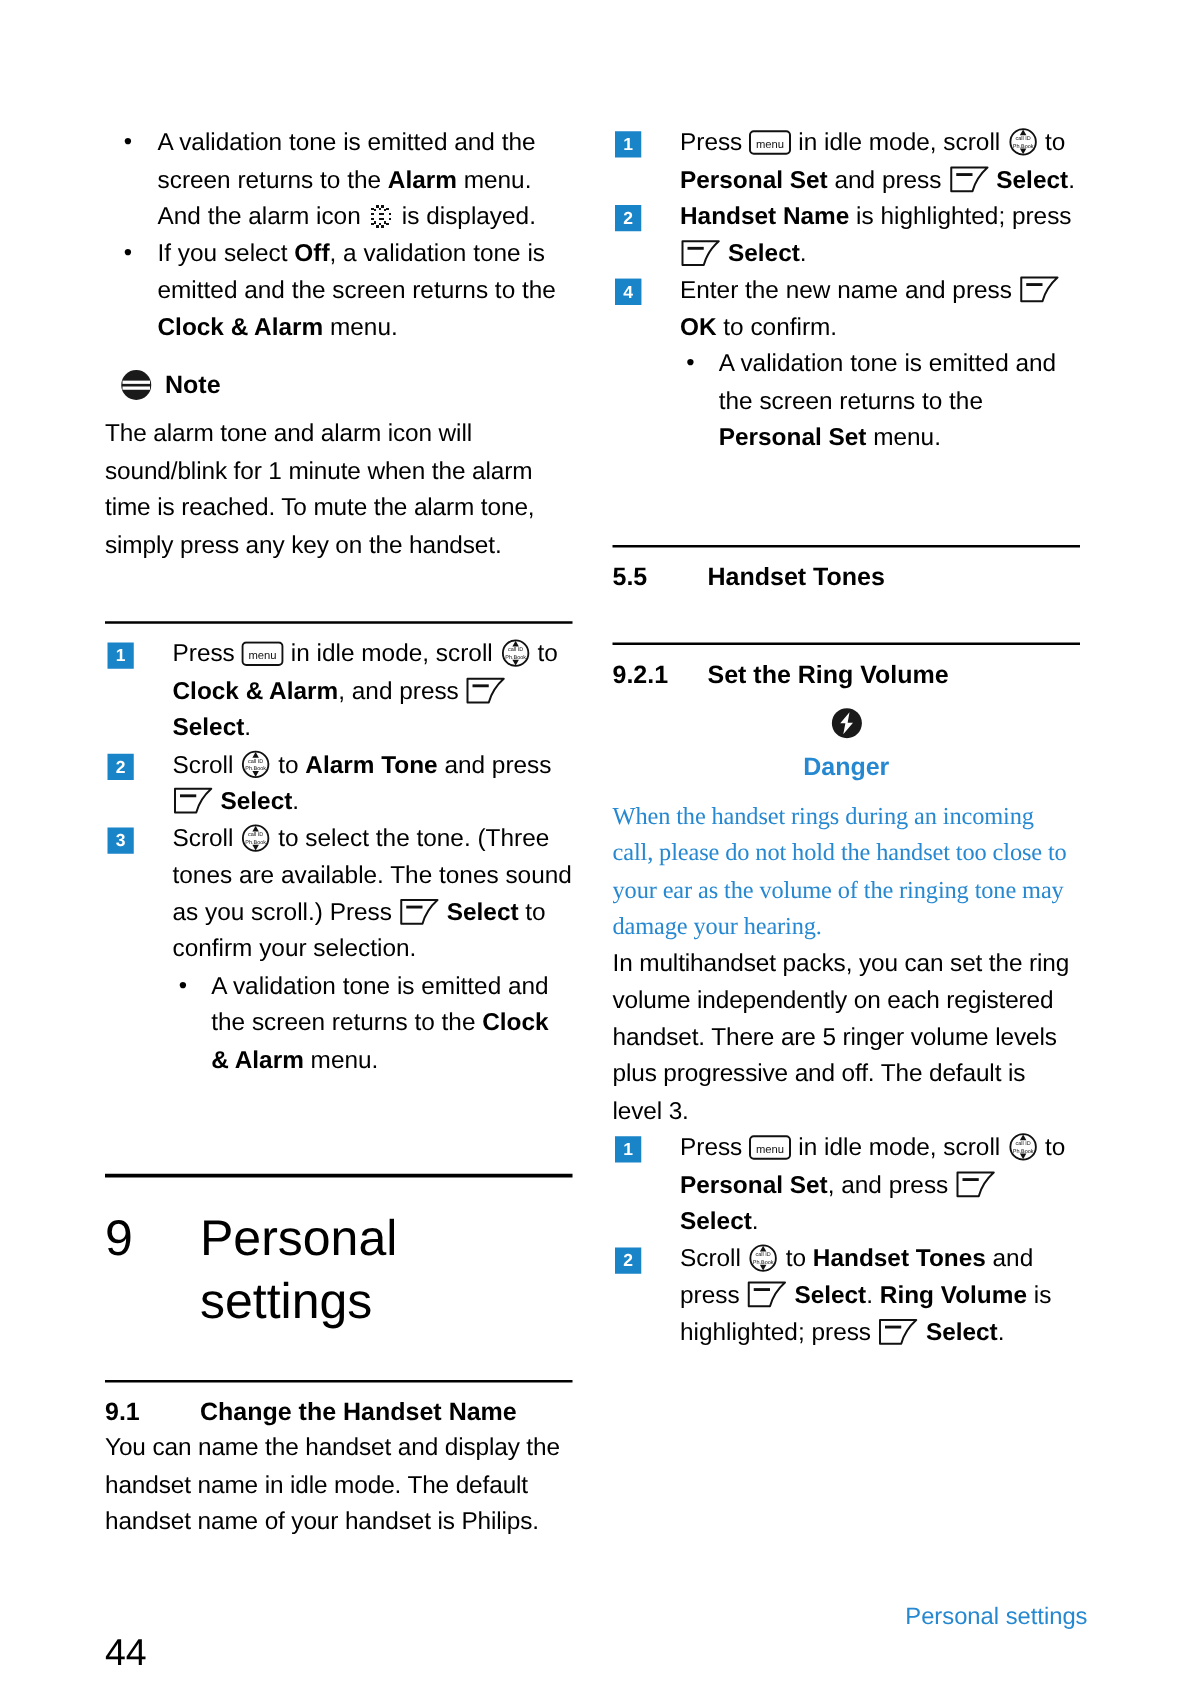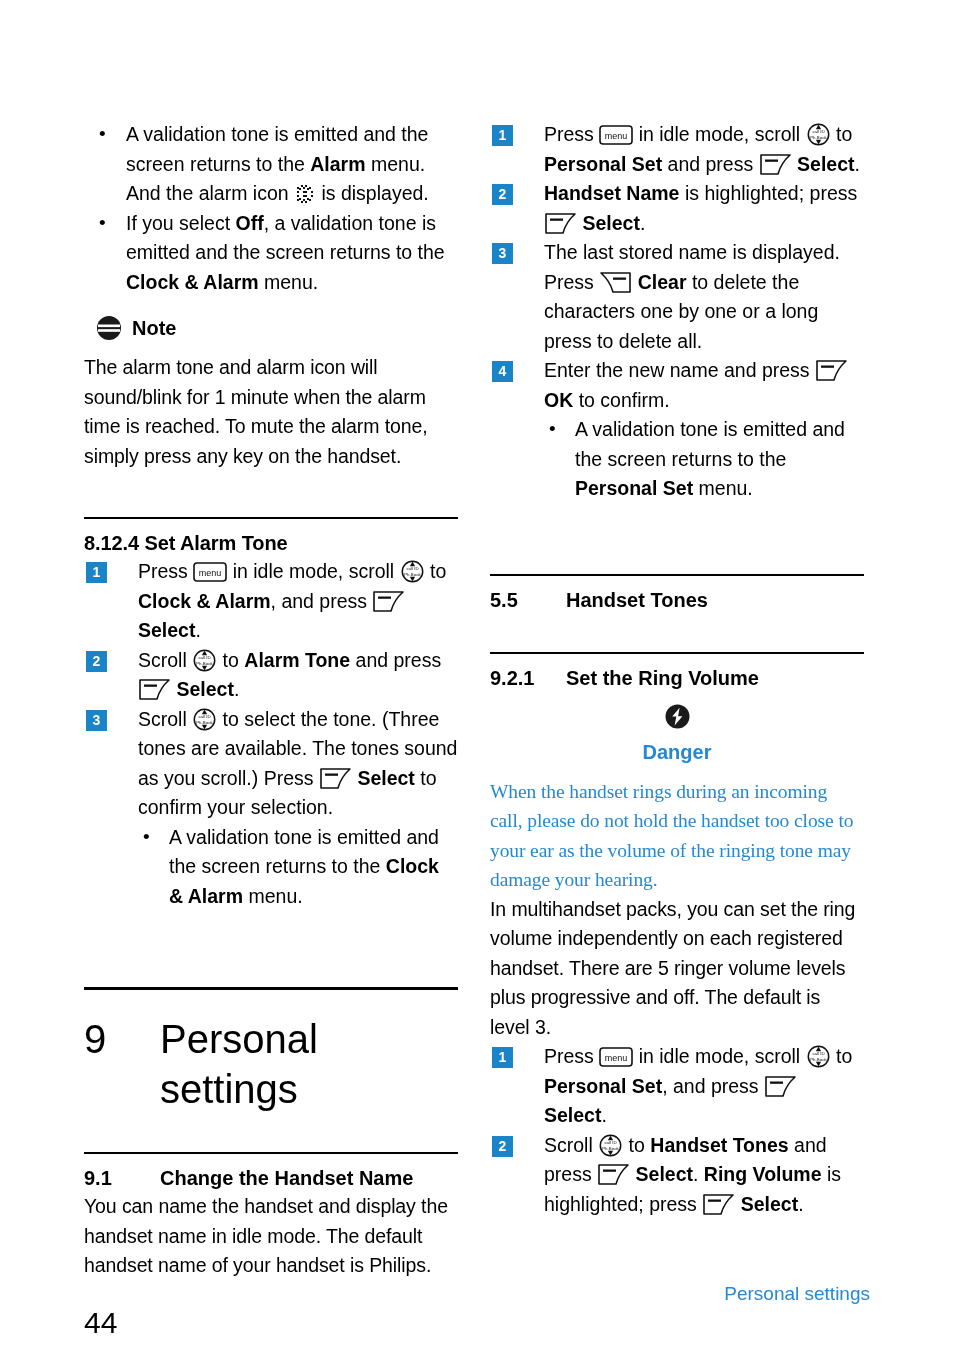--- a/index.html
+++ b/index.html
@@ -19,21 +19,21 @@
   .page {
     position: absolute;
     left: 0; top: 0;
     width: 954px;
     height: 1348px;
   }
 
   
   .col {
     position: absolute;
-    top: 120px;
+    top: 100px;
     width: 374px;
   }
   .col-left  { left: 84px; }
   .col-right { left: 490px; }
 
   
   .para {
     font-size: 19.5px;
     line-height: 29.5px;
     letter-spacing: -0.1px;
@@ -250,21 +250,20 @@
           <rect x="2" y="14.2" width="22" height="2.6" fill="#ffffff"></rect>
         </svg>
       </span>
       <span>Note</span>
     </div>
     <p class="para">The alarm tone and alarm icon will sound/blink for 1 minute when the alarm time is reached. To mute the alarm tone, simply press any key on the handset.</p>
 
     <div class="sp46"></div>
     <hr class="rule-thin">
     <div class="sp10"></div>
-    <div class="h-sub">8.12.4 Set Alarm Tone</div>
 
     <ol class="steps">
         <li><span class="badge">1</span><span>Press <span class="ico ico-menu"><svg viewBox="0 0 34 20" width="34" height="20">
                 <rect x="1" y="1" width="32" height="18" rx="3" ry="3" fill="#fff" stroke="#111" stroke-width="1.6"></rect>
                 <text x="17" y="14" font-family="Liberation Sans, sans-serif" font-size="9" text-anchor="middle" fill="#111">menu</text>
               </svg></span> in idle mode, scroll <span class="ico ico-nav"><svg viewBox="0 0 25 25" width="25" height="25">
                 <circle cx="12.5" cy="12.5" r="10.2" fill="#fff" stroke="#111" stroke-width="1.5"></circle>
                 <polygon points="12.5,2.6 15.1,7.2 9.9,7.2" fill="#111"></polygon>
                 <polygon points="12.5,22.4 15.1,17.8 9.9,17.8" fill="#111"></polygon>
                 <text x="12.5" y="11.2" font-family="Liberation Sans, sans-serif" font-size="4.4" text-anchor="middle" fill="#111">call ID</text>
@@ -328,24 +327,21 @@
                 <text x="12.5" y="11.2" font-family="Liberation Sans, sans-serif" font-size="4.4" text-anchor="middle" fill="#111">call ID</text>
                 <text x="12.5" y="17.2" font-family="Liberation Sans, sans-serif" font-size="4.4" text-anchor="middle" fill="#111">Ph.Book</text>
               </svg></span> to <span class="b">Personal Set</span> and press <span class="ico ico-soft"><svg viewBox="0 0 33 23" width="33" height="23">
                 <path d="M2 2 L31 2 Q22 10 19 21 L2 21 Z" fill="#fff" stroke="#111" stroke-width="1.6" stroke-linejoin="round"></path>
                 <rect x="6" y="6.5" width="13" height="2.3" fill="#111"></rect>
               </svg></span> <span class="b">Select</span>.</span></li>
         <li><span class="badge">2</span><span><span class="b">Handset Name</span> is highlighted; press <span class="ico ico-soft"><svg viewBox="0 0 33 23" width="33" height="23">
                 <path d="M2 2 L31 2 Q22 10 19 21 L2 21 Z" fill="#fff" stroke="#111" stroke-width="1.6" stroke-linejoin="round"></path>
                 <rect x="6" y="6.5" width="13" height="2.3" fill="#111"></rect>
               </svg></span> <span class="b">Select</span>.</span></li>
-        <li><span class="badge">3</span><span>The last stored name is displayed. Press <span class="ico ico-soft"><svg viewBox="0 0 33 23" width="33" height="23">
-                <path d="M31 2 L2 2 Q11 10 14 21 L31 21 Z" fill="#fff" stroke="#111" stroke-width="1.6" stroke-linejoin="round"></path>
-                <rect x="14" y="6.5" width="13" height="2.3" fill="#111"></rect>
-              </svg></span> <span class="b">Clear</span> to delete the characters one by one or a long press to delete all.</span></li>
+        <li><span class="badge">3</span></li>
         <li><span class="badge">4</span><span>Enter the new name and press <span class="ico ico-soft"><svg viewBox="0 0 33 23" width="33" height="23">
                 <path d="M2 2 L31 2 Q22 10 19 21 L2 21 Z" fill="#fff" stroke="#111" stroke-width="1.6" stroke-linejoin="round"></path>
                 <rect x="6" y="6.5" width="13" height="2.3" fill="#111"></rect>
               </svg></span> <span class="b">OK</span> to confirm.</span><ul class="sub">
             <li>A validation tone is emitted and the screen returns to the <span class="b">Personal Set</span> menu.</li>
           </ul></li>
       </ol>
 
     <div class="sp46"></div>
     <div class="sp24"></div>

